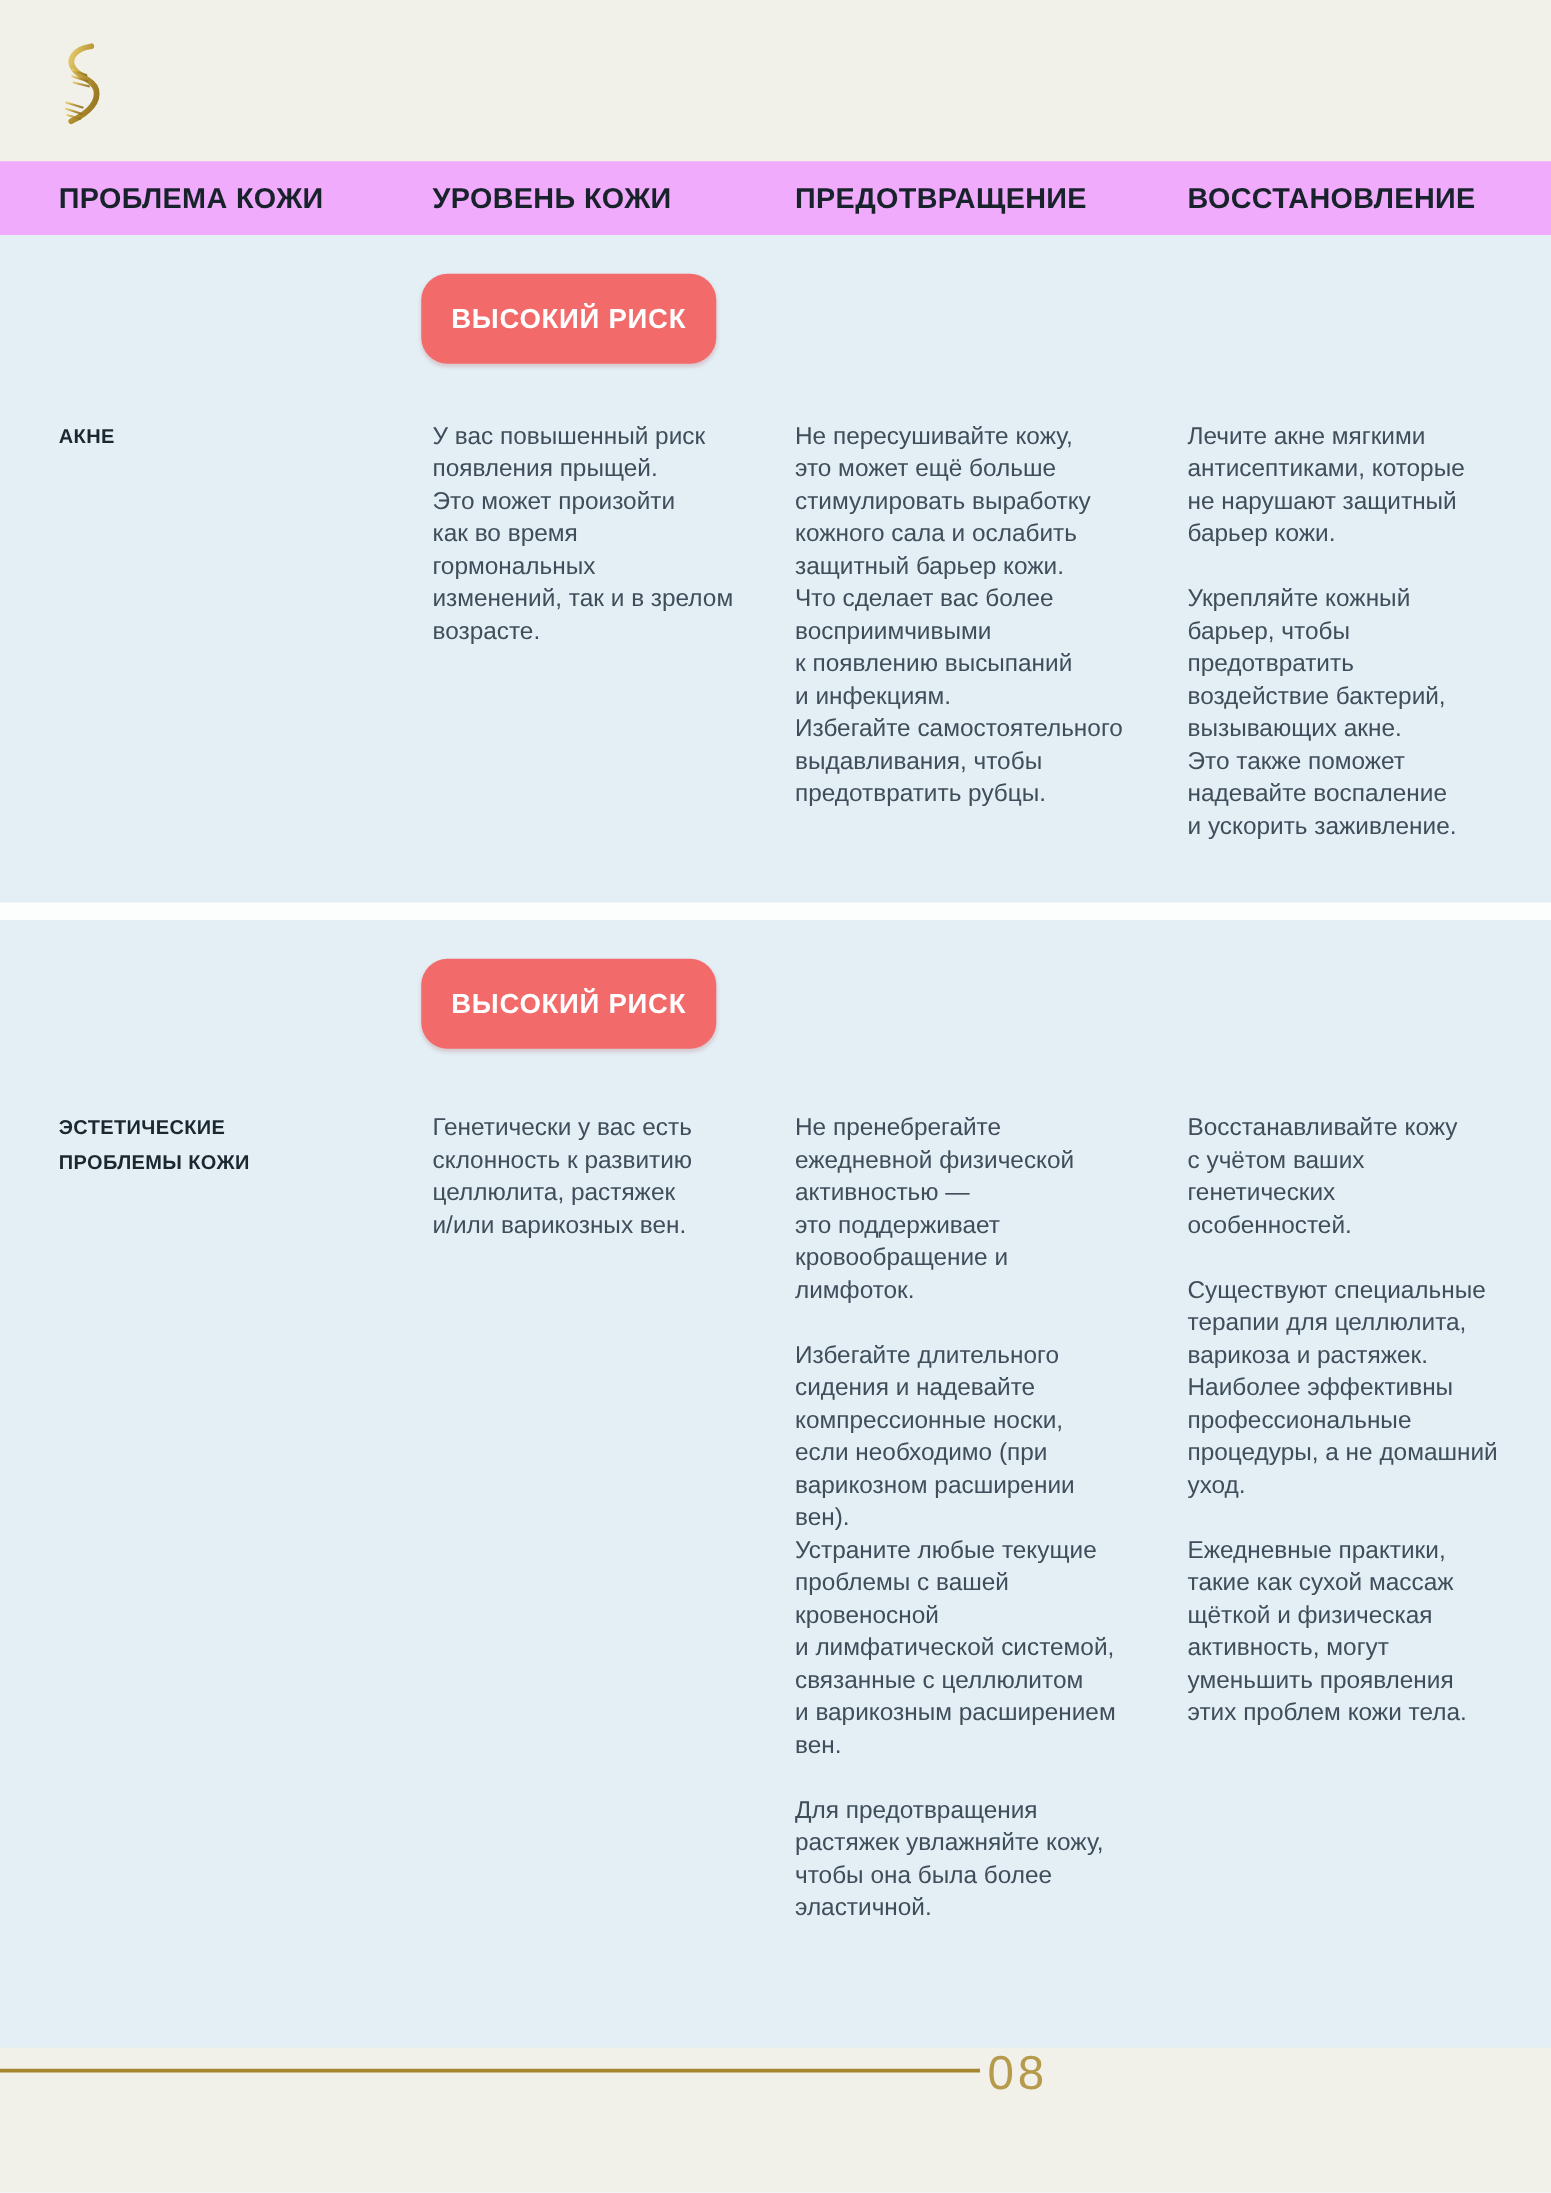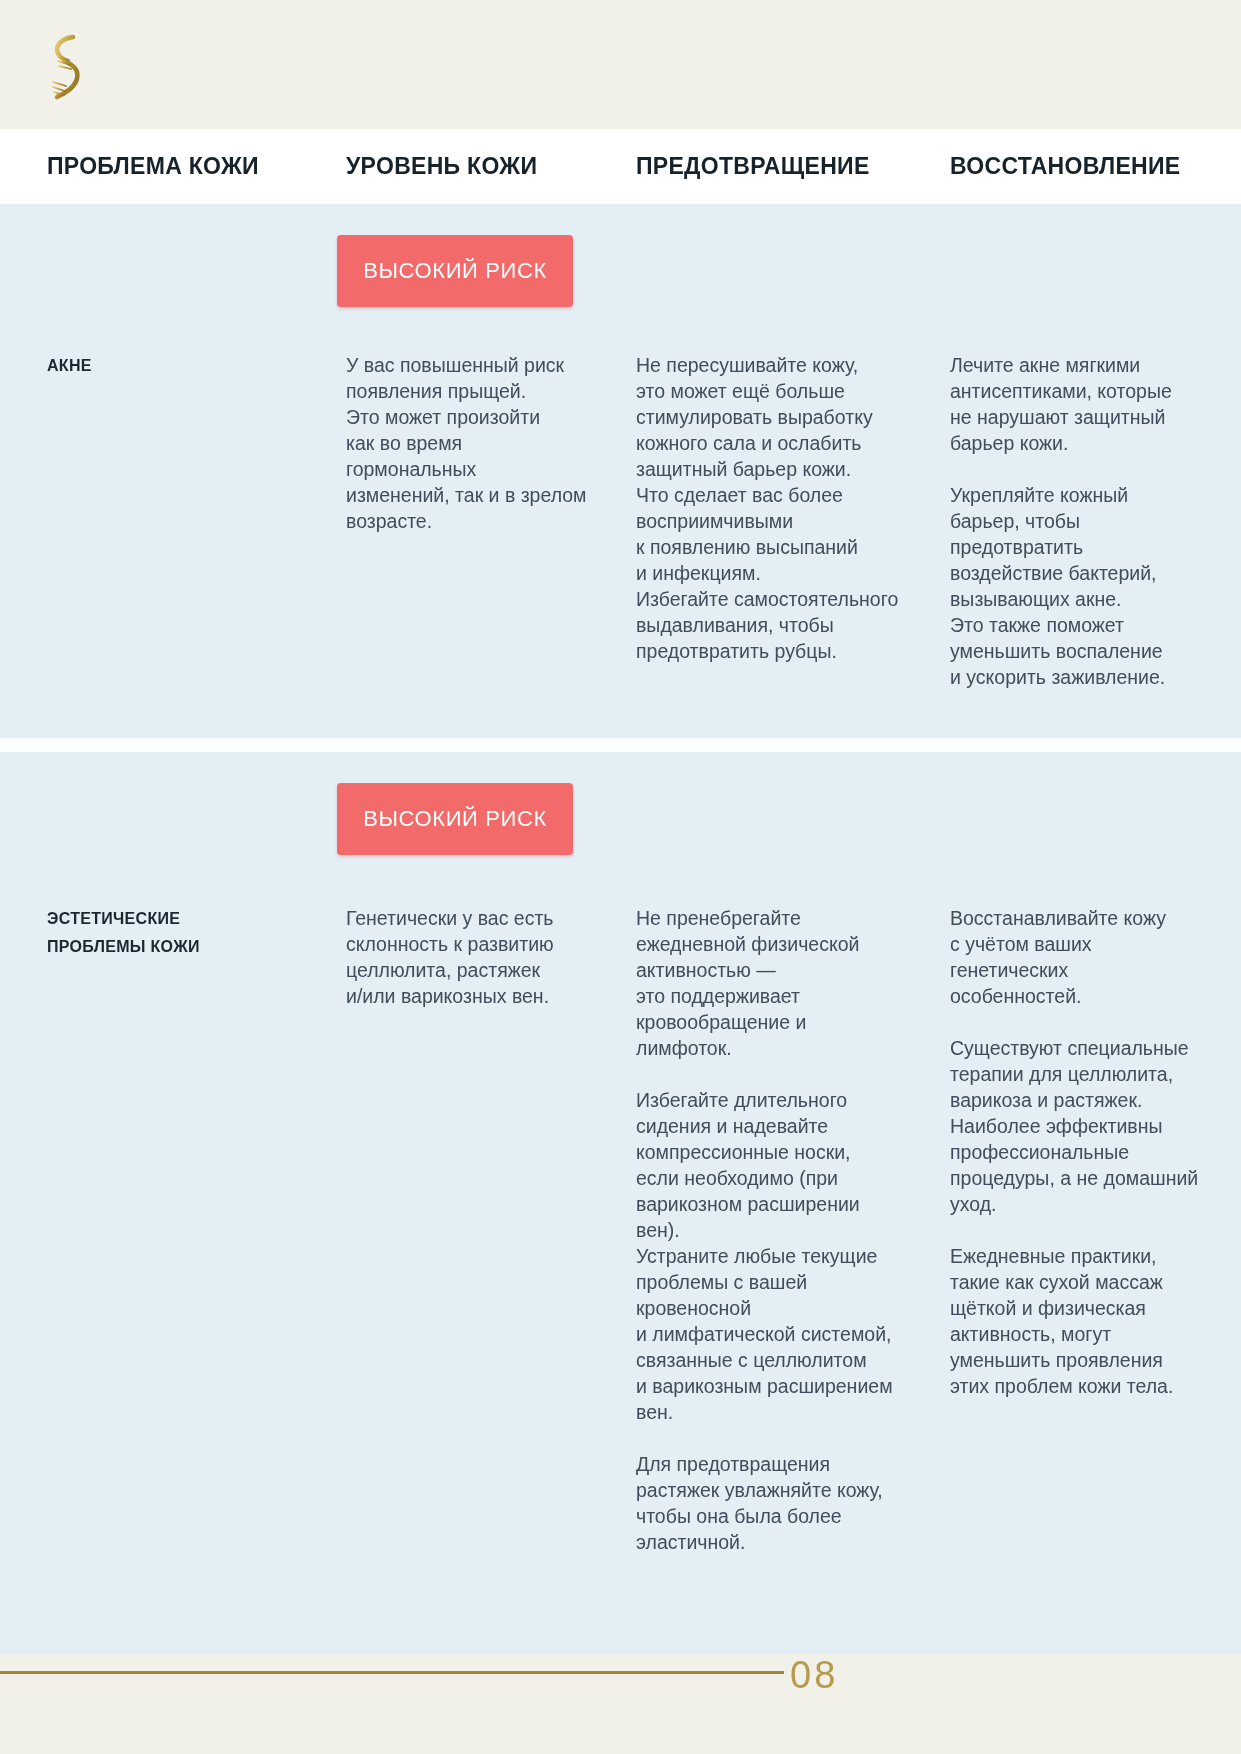--- a/index.html
+++ b/index.html
@@ -24,22 +24,22 @@
   .grid {
     display: grid;
     grid-template-columns: 253px 244px 268px 249px;
     column-gap: 46px;
     padding-left: 47px;
     padding-right: 40px;
   }
 
   
   .header-band {
-    height: 75px;
-    background: #ffffff;
+    height: 59px;
+    background: #f0abfc;
     align-items: center;
   }
   .col-header {
     font-size: 23px;
     font-weight: 700;
     color: #17222a;
     letter-spacing: 0.3px;
     white-space: nowrap;
   }
 
@@ -53,27 +53,27 @@
   .section-gap { height: 14px; background: #fcfefe; }
   .section-aesthetic { height: 902px; }
 
   .badge-row { margin-bottom: 0; }
   .risk-badge {
     grid-column: 2;
     width: 236px;
     height: 72px;
     margin-left: -9px;
     background: #f26a6a;
-    border-radius: 4px;
+    border-radius: 21px;
     display: flex;
     align-items: center;
     justify-content: center;
     color: #ffffff;
     font-size: 22px;
-    font-weight: 400;
+    font-weight: 700;
     letter-spacing: 0.6px;
     box-shadow: 0 2px 3px rgba(180, 90, 90, 0.25);
   }
 
   .content-row-1 { margin-top: 45px; }
   .content-row-2 { margin-top: 50px; }
 
   .problem-label {
     font-size: 16px;
     font-weight: 700;
@@ -168,21 +168,21 @@
         <p>Лечите акне мягкими
 антисептиками, которые
 не нарушают защитный
 барьер кожи.</p>
         <p>Укрепляйте кожный
 барьер, чтобы
 предотвратить
 воздействие бактерий,
 вызывающих акне.
 Это также поможет
-уменьшить воспаление
+надевайте воспаление
 и ускорить заживление.</p>
       </div>
     </div>
   </section>
 
   <div class="section-gap"></div>
 
   <section class="risk-section section-aesthetic">
     <div class="grid badge-row">
       <div class="risk-badge">ВЫСОКИЙ РИСК</div>

